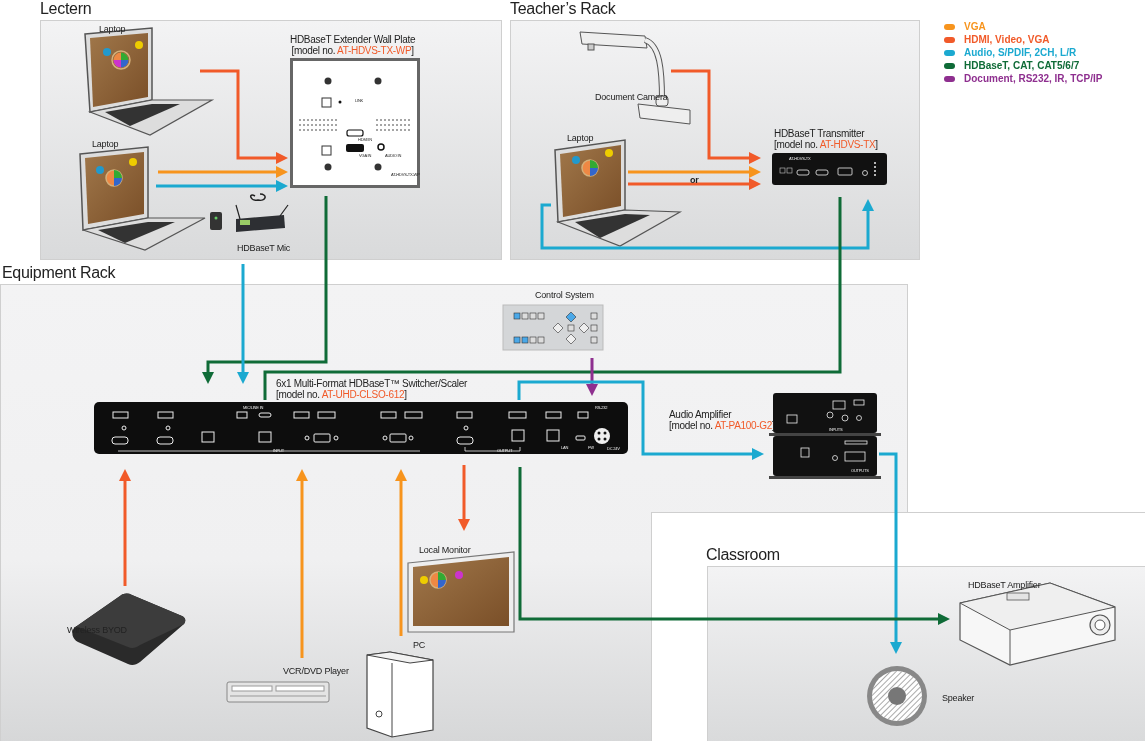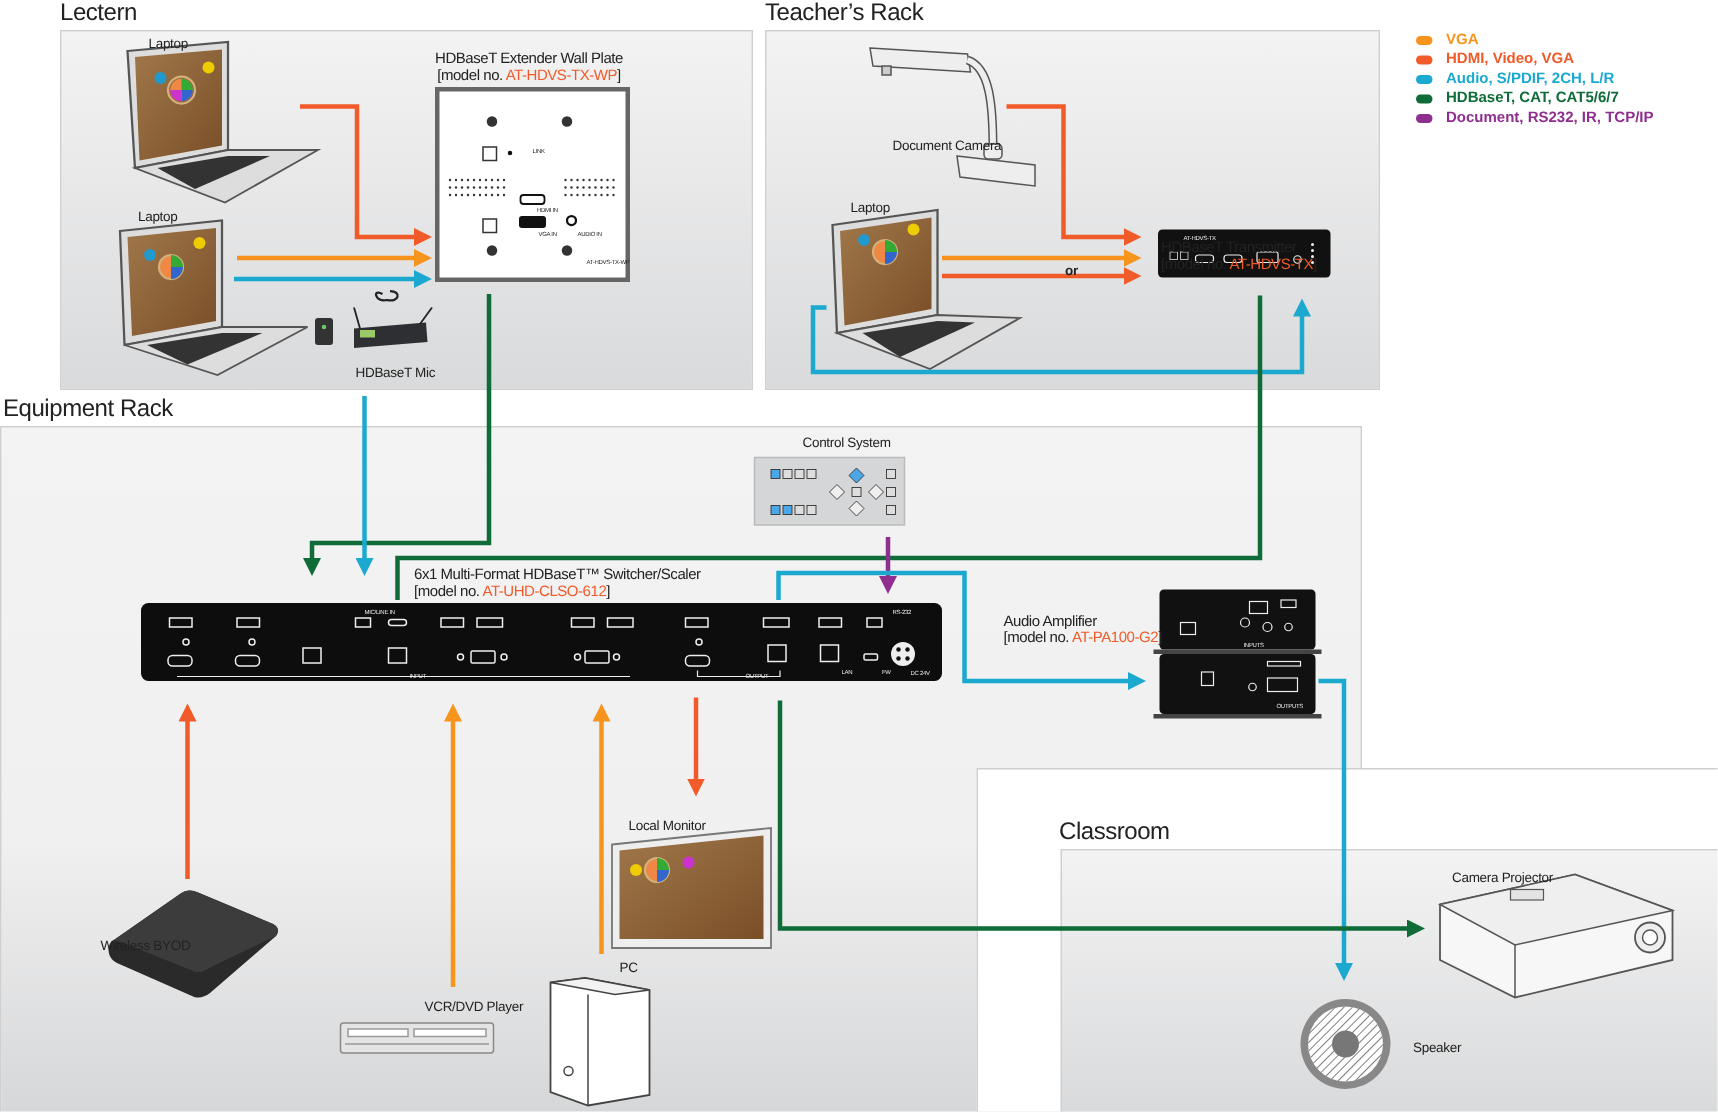--- a/index.html
+++ b/index.html
@@ -379,44 +379,44 @@
 <div class="lbl" style="left:81px;top:139px;">Laptop</div>
 <div class="lbl" style="left:226px;top:243px;">HDBaseT Mic</div>
 
 <div class="lbl2" style="left:290px;top:34px;text-align:center;">
   <div>HDBaseT Extender Wall Plate</div>
   <div><span>[model no. </span><span class="model">AT-HDVS-TX-WP</span><span>]</span></div>
 </div>
 
 <div class="lbl" style="left:584px;top:92px;">Document Camera</div>
 <div class="lbl" style="left:556px;top:133px;">Laptop</div>
-<div class="lbl" style="left:699px;top:175px;font-weight:bold;">or</div>
-
-<div class="lbl2" style="left:774px;top:128px;margin-top:32px;">
+<div class="lbl" style="left:679px;top:175px;font-weight:bold;">or</div>
+
+<div class="lbl2" style="left:774px;top:128px;">
   <div>HDBaseT Transmitter</div>
   <div><span>[model no. </span><span class="model">AT-HDVS-TX</span><span>]</span></div>
 </div>
 
 <div class="lbl" style="left:524px;top:290px;">Control System</div>
 
 <div class="lbl2" style="left:276px;top:378px;">
   <div>6x1 Multi-Format HDBaseT™ Switcher/Scaler</div>
   <div><span>[model no. </span><span class="model">AT-UHD-CLSO-612</span><span>]</span></div>
 </div>
 
 <div class="lbl2" style="left:669px;top:409px;">
   <div>Audio Amplifier</div>
   <div><span>[model no. </span><span class="model">AT-PA100-G2</span><span>]</span></div>
 </div>
 
 <div class="lbl" style="left:56px;top:605px;margin-top:20px;">Wireless BYOD</div>
 <div class="lbl" style="left:272px;top:666px;">VCR/DVD Player</div>
 <div class="lbl" style="left:402px;top:640px;">PC</div>
 <div class="lbl" style="left:408px;top:545px;">Local Monitor</div>
-<div class="lbl" style="left:957px;top:580px;">Camera Projector</div>
+<div class="lbl" style="left:957px;top:580px;">HDBaseT Amplifier</div>
 <div class="lbl" style="left:931px;top:693px;">Speaker</div>
 
 <div class="lbl" style="left:344px;top:98px;font-size:4px;">LINK</div>
 <div class="lbl" style="left:347px;top:137px;font-size:4px;">HDMI IN</div>
 <div class="lbl" style="left:348px;top:153px;font-size:4px;">VGA IN</div>
 <div class="lbl" style="left:374px;top:153px;font-size:4px;">AUDIO IN</div>
 <div class="lbl" style="left:380px;top:172px;font-size:4px;">AT-HDVS-TX-WP</div>
 <div class="lbl" style="left:262px;top:448px;font-size:4px;color:#eee;">INPUT</div>
 <div class="lbl" style="left:486px;top:448px;font-size:4px;color:#eee;">OUTPUT</div>
 <div class="lbl" style="left:550px;top:445px;font-size:4px;color:#eee;">LAN</div>

